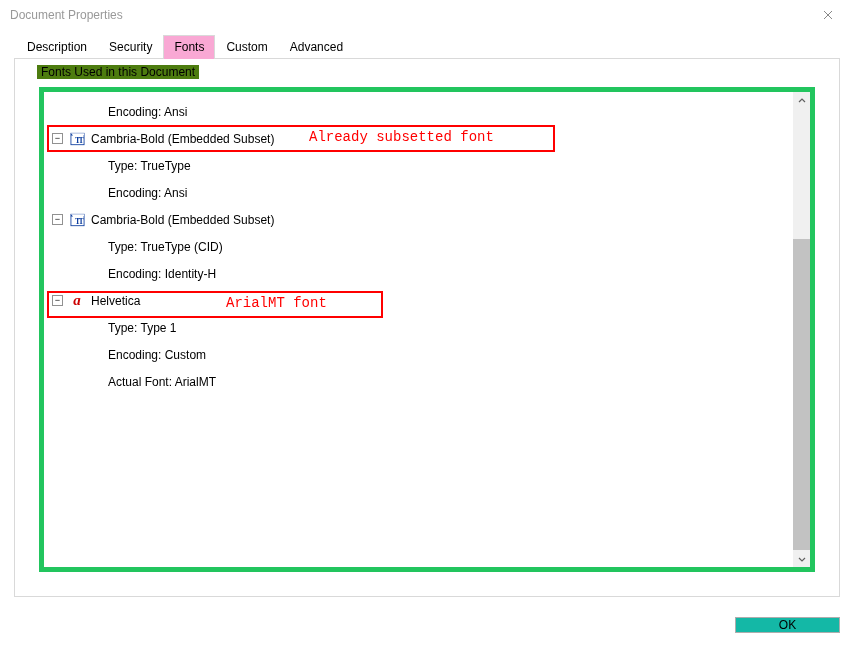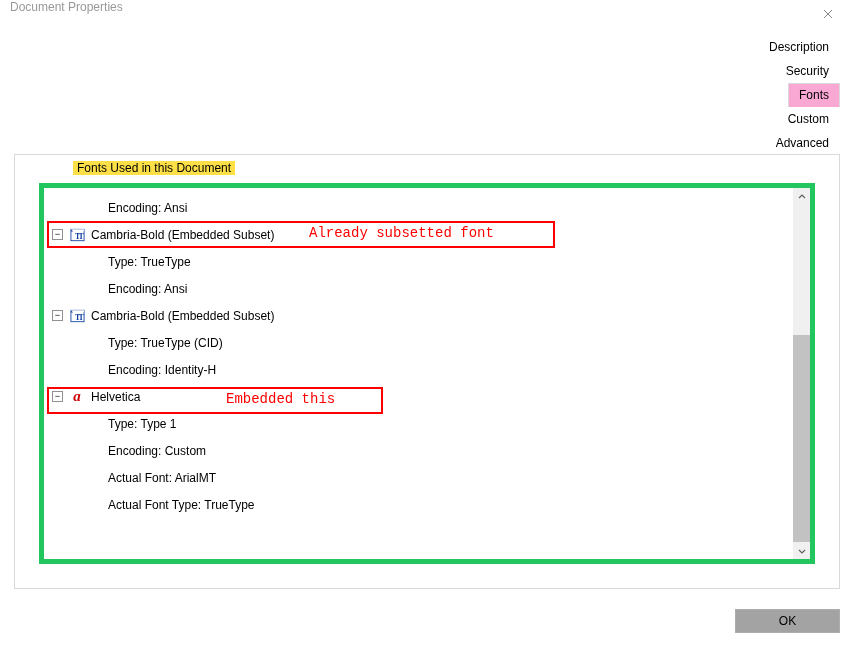--- a/index.html
+++ b/index.html
@@ -12,21 +12,21 @@
     color: #000;
     overflow: hidden;
   }
   .window {
     width: 854px; height: 645px;
     display: flex; flex-direction: column;
     background: #fff;
   }
   .titlebar {
     height: 30px;
-    display: flex; 
+    display: flex; align-items: center;
     padding: 0 4px 0 10px;
     color: #999;
     font-size: 12px;
   }
   .titlebar .spacer { flex: 1; }
   .titlebar .close {
     width: 44px; height: 28px;
     display: flex; align-items: center; justify-content: center;
     color: #888;
     cursor: pointer;
@@ -36,21 +36,20 @@
   .client {
     flex: 1;
     padding: 4px 14px 10px 14px;
     display: flex; flex-direction: column;
   }
 
   .tabstrip {
     display: flex;
     align-items: flex-end;
     margin-left: 2px;
-    flex-direction: column;
   }
   .tab {
     padding: 4px 10px 5px 10px;
     font-size: 12px;
     color: #000;
     cursor: pointer;
     border: 1px solid transparent;
     border-bottom: none;
     position: relative;
     top: 1px;
@@ -71,25 +70,24 @@
 
   .groupbox {
     position: relative;
     flex: 1;
     display: flex; flex-direction: column;
     padding: 14px 10px 10px 10px;
   }
   .gb-label {
     position: absolute;
     top: -8px; left: 8px;
-    background: #fde047;
+    background: #4d7c0f;
     padding: 0 4px;
     color: #000;
     font-size: 12px;
-    margin-left: 36px;
   }
   
   .gb-rule {
     position: absolute;
     top: 0; left: 0; right: 0;
     height: 1px;
     background: #dcdcdc;
     z-index: -1;
   }
 
@@ -176,23 +174,23 @@
     pointer-events: none;
   }
 
   .button-row {
     display: flex;
     justify-content: flex-end;
     gap: 8px;
     padding: 10px 14px 12px 0;
   }
   .btn {
-    width: 105px; height: 24px;
+    width: 105px; height: 16px;
     border: 1px solid #adadad;
-    background: #a3a3a3;
+    background: #14b8a6;
     display: inline-flex; align-items: center; justify-content: center;
     font-size: 12px;
     cursor: pointer;
   }
 </style>
 </head>
 <body>
 
 <div class="window">
 
@@ -258,21 +256,20 @@
               <div class="tree-row parent">
                 <span class="expander">−</span>
                 <span class="font-icon aa">
                   <span>a</span>
                 </span>
                 <span style="margin-left: 2px;">Helvetica</span>
               </div>
               <div class="tree-row child">Type: Type 1</div>
               <div class="tree-row child">Encoding: Custom</div>
               <div class="tree-row child">Actual Font: ArialMT</div>
-              <div class="tree-row child">Actual Font Type: TrueType</div>
             </div>
 
           <div class="scrollbar">
             <div class="sb-btn">
               <svg viewBox="0 0 8 8">
                   <path d="M1 5 L4 2 L7 5" stroke="currentColor" stroke-width="1.2" fill="none"></path>
                 </svg>
             </div>
             <div class="sb-track">
               <div class="sb-thumb"></div>
@@ -281,21 +278,21 @@
               <svg viewBox="0 0 8 8">
                   <path d="M1 3 L4 6 L7 3" stroke="currentColor" stroke-width="1.2" fill="none"></path>
                 </svg>
             </div>
           </div>
 
           <div id="annots">
               <div class="annot-box" style="top: 33px; left: 3px; width: 508px; height: 27px;"></div>
               <div class="annot-text" style="top: 37px; left: 265px;">Already subsetted font</div>
               <div class="annot-box" style="top: 199px; left: 3px; width: 336px; height: 27px;"></div>
-              <div class="annot-text" style="top: 203px; left: 182px;">Embedded this</div>
+              <div class="annot-text" style="top: 203px; left: 182px;">ArialMT font</div>
             </div>
         </div>
       </div>
 
     </div>
 
   </div>
 
   <div class="button-row">
     <div class="btn">OK</div>

